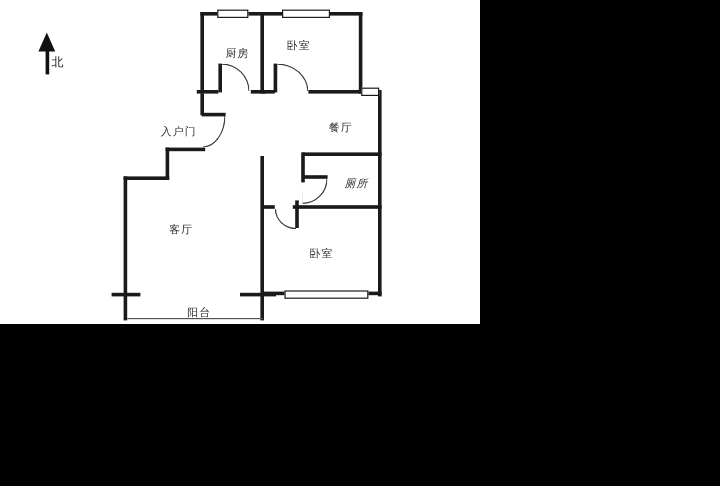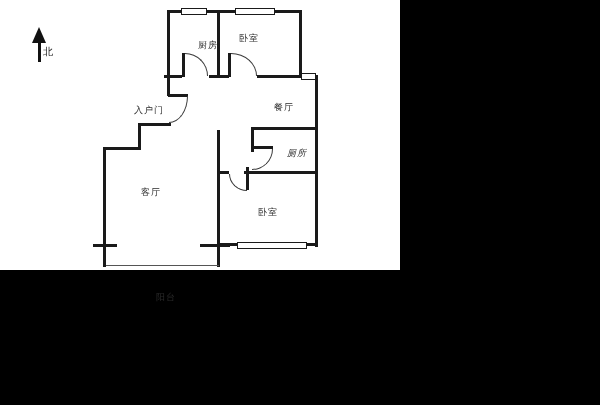--- a/index.html
+++ b/index.html
@@ -66,23 +66,23 @@
     <div class="win" style="left:237px;top:242px;width:70px;height:7px;"></div>
 
     <div class="arc arc-tr" style="left:185px;top:53px;width:23px;height:23px;"></div>
     <div class="arc arc-tr" style="left:231px;top:53px;width:26px;height:23px;"></div>
     <div class="arc arc-br" style="left:169px;top:96px;width:19px;height:27px;"></div>
     <div class="arc arc-br" style="left:252px;top:149px;width:21px;height:21px;"></div>
     <div class="arc arc-bl" style="left:229px;top:174px;width:18px;height:17px;"></div>
 
     <div class="thin" style="left:106px;top:265px;width:113px;height:1px;"></div>
 
-    <span class="room-label" style="left:208px;top:45px;text-align:center;">厨房</span>
+    <span class="room-label" style="left:198px;top:45px;text-align:center;">厨房</span>
     <span class="room-label" style="left:249px;top:38px;">卧室</span>
     <span class="room-label" style="left:284px;top:107px;">餐厅</span>
     <span class="room-label" style="left:149px;top:110px;">入户门</span>
     <span class="room-label" style="left:297px;top:153px;font-style:italic;">厕所</span>
     <span class="room-label" style="left:151px;top:192px;font-family:Liberation Mono, monospace;">客厅</span>
     <span class="room-label" style="left:268px;top:212px;">卧室</span>
-    <span class="room-label" style="left:166px;top:261px;margin-top:36px;">阳台</span>
+    <span class="room-label" style="left:166px;top:261px;">阳台</span>
 
   </div>
 </div>
 
 </body></html>

